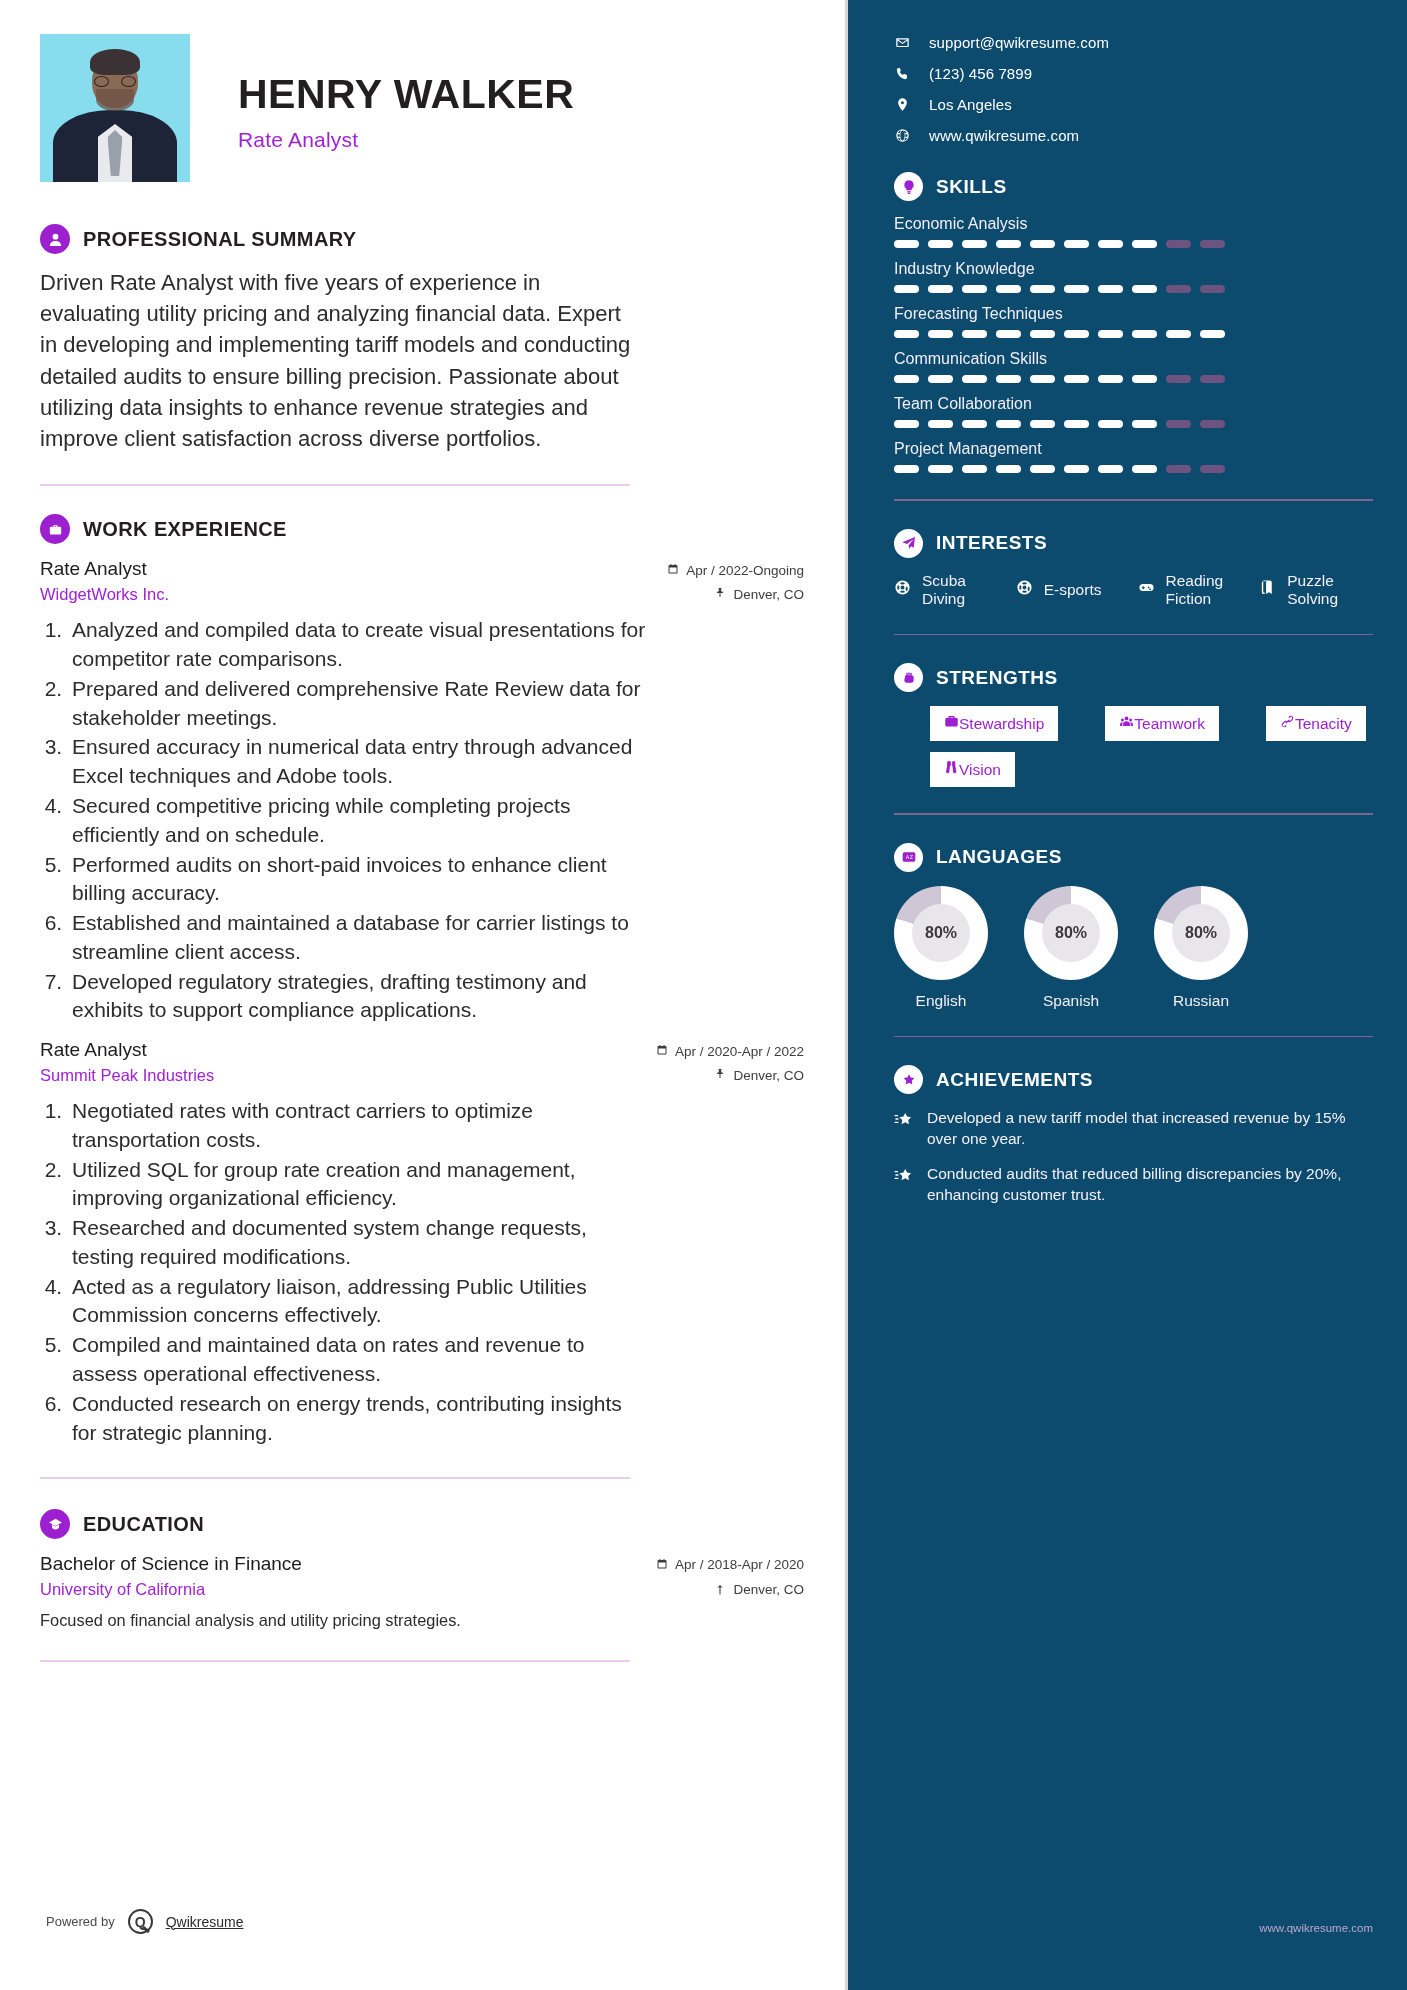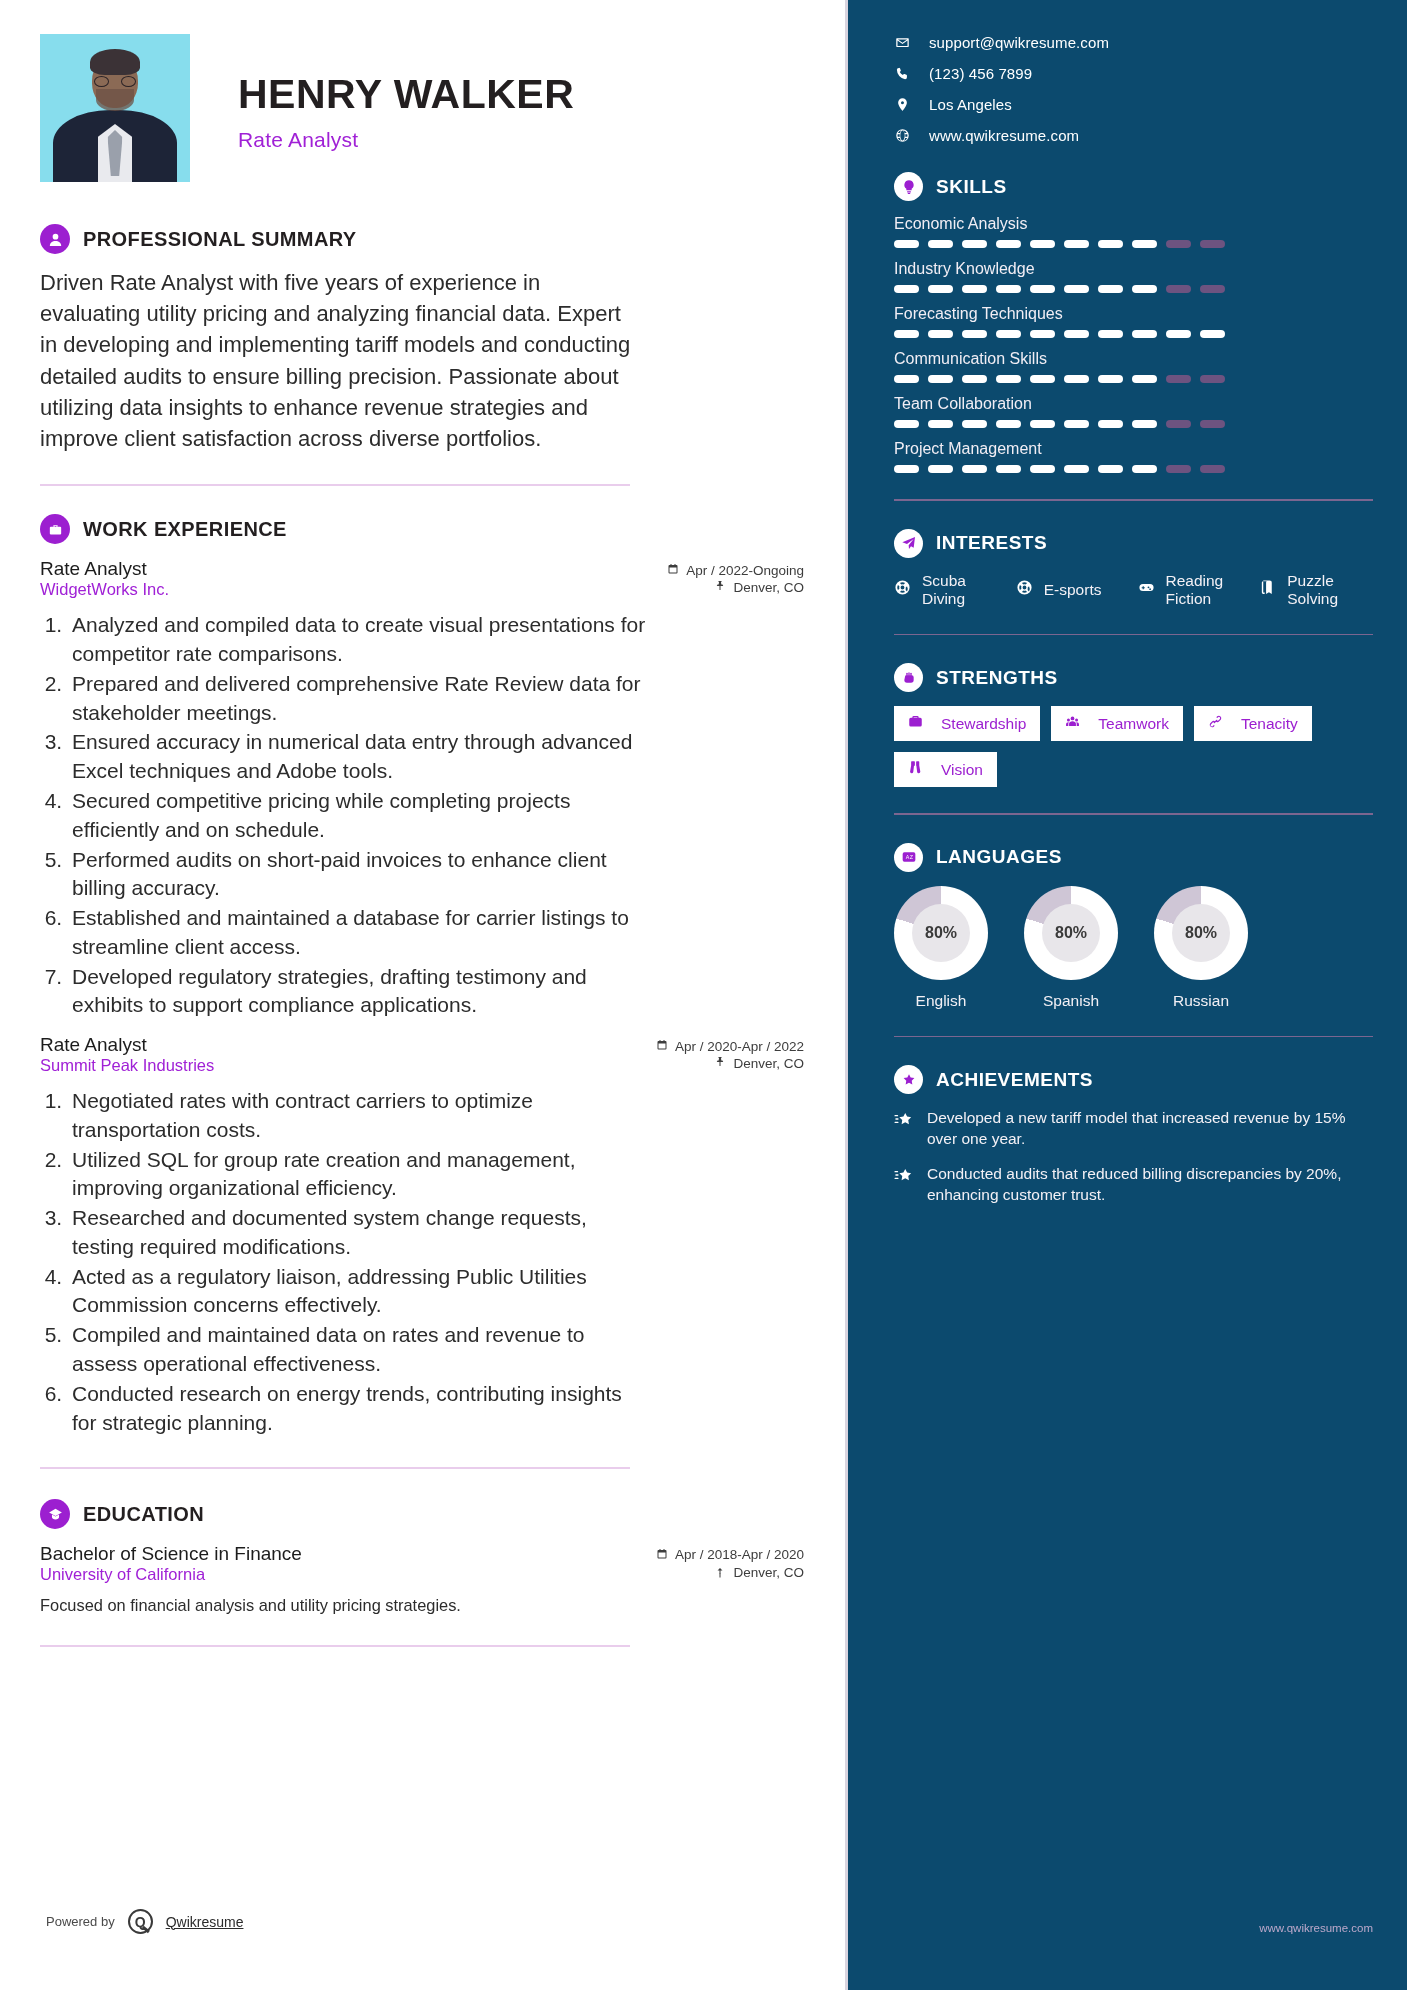--- a/index.html
+++ b/index.html
@@ -115,21 +115,21 @@
     margin: 30px 0 0 0; width: 590px;
   }
 
   .work-wrap { margin-top: 28px; }
 
   .job { margin-top: 14px; }
   .job-top { display: flex; justify-content: space-between; align-items: baseline; }
   .job-title { font-size: 19px; color: #1c1c1c; }
   .job-meta { font-size: 13.5px; color: #3d3d3d; display: flex; align-items: center; gap: 7px; }
   .job-meta svg { width: 12px; height: 12px; fill: #3d3d3d; }
-  .job-sub { display: flex; justify-content: space-between; align-items: flex-start; }
+  .job-sub { display: flex; justify-content: space-between; align-items: center; margin-top: 5px; }
   .job-company { font-size: 16.5px; color: #a021d6; }
 
   ol.bullets {
     margin: 12px 0 0 0; padding-left: 28px;
     font-size: 21px; line-height: 1.37; color: #2c2c2c;
   }
   ol.bullets li { margin-bottom: 1px; padding-left: 4px; max-width: 580px; }
 
   .edu-wrap { margin-top: 30px; }
   .edu-desc { font-size: 16.4px; color: #2c2c2c; margin-top: 12px; }
@@ -184,22 +184,23 @@
 
   .rhr { height: 1.5px; background: #7c6690; border: 0; margin: 26px 0 0 0; }
 
   .interest-grid { display: grid; grid-template-columns: 1fr 1fr 1fr 1fr; row-gap: 12px; column-gap: 8px; }
   .interest { display: flex; align-items: center; gap: 11px; font-size: 15.5px; color: #f4f1f6; }
   .interest svg { width: 17px; height: 17px; fill: #ffffff; flex: 0 0 auto; }
 
   .strength-grid { display: flex; flex-wrap: wrap; gap: 11px; }
   .chip {
     background: #ffffff; color: #9c1fd0;
-    padding: 8px 14px; display: flex; align-items: center; gap: 18px;
+    padding: 8px 14px; display: flex; align-items: center; gap: 0;
     font-size: 15.5px;
+    margin-left: 36px;
   }
   .chip svg { width: 15px; height: 15px; fill: #9c1fd0; }
 
   .lang-row { display: flex; gap: 36px; margin-top: 6px; }
   .lang { text-align: center; }
   .ring {
     width: 94px; height: 94px; border-radius: 50%;
     display: flex; align-items: center; justify-content: center;
     position: relative;
   }

